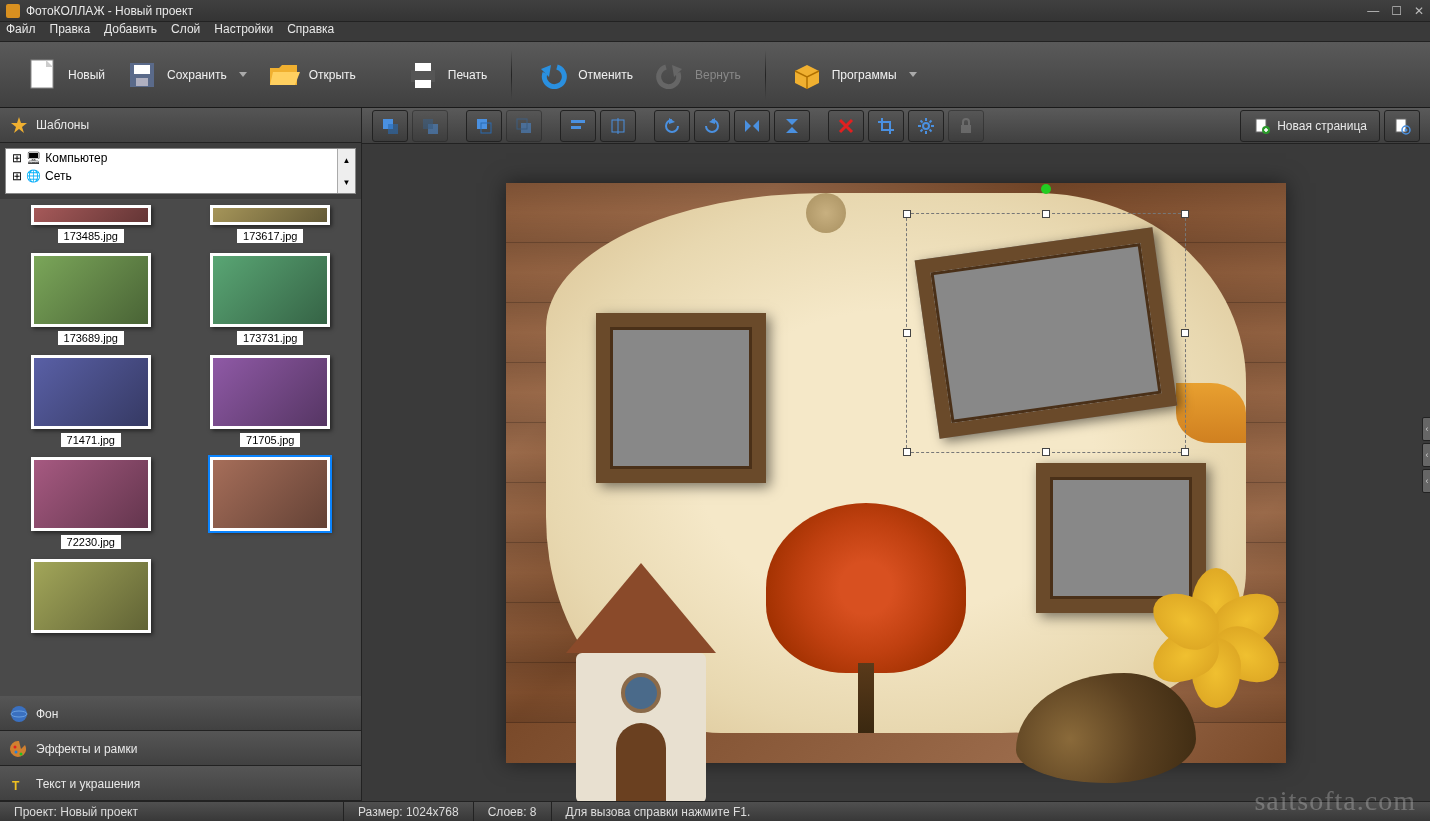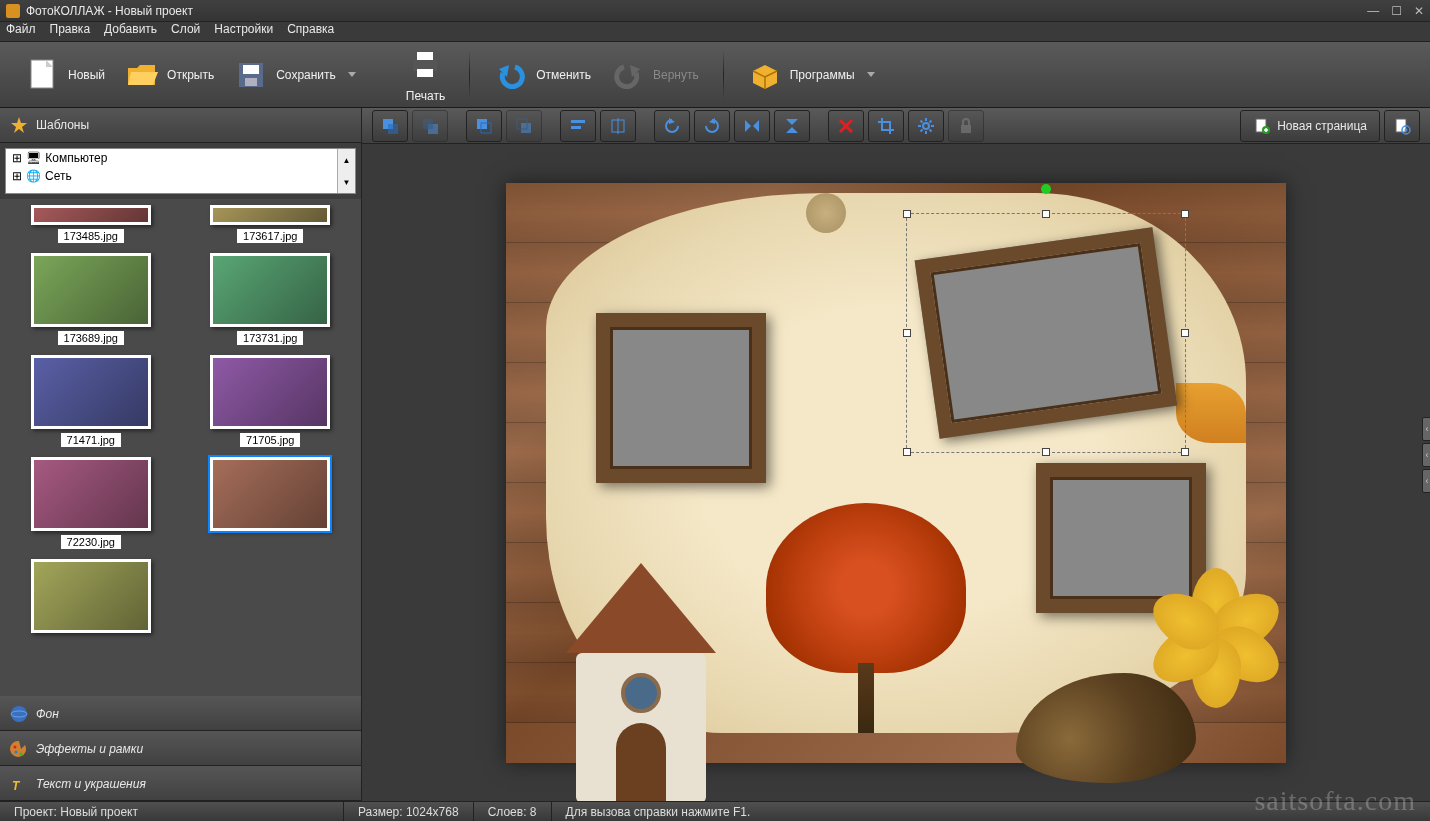--- a/index.html
+++ b/index.html
@@ -39,21 +39,21 @@
 
 
 .thumbs { flex:1; overflow:auto; background:#4a4a4a; padding:6px; display:grid; grid-template-columns:1fr 1fr; gap:10px; align-content:start; }
 .thumb { display:flex; flex-direction:column; align-items:center; gap:2px; }
 .thumb .img { width:120px; height:74px; background:#777; border:3px solid #fff; box-shadow:2px 2px 4px rgba(0,0,0,.5); }
 .thumb.cut .img { height:20px; }
 .thumb .lbl { background:#fff; color:#000; font-size:11px; padding:1px 6px; margin-top:2px; }
 .thumb.sel .img { outline:2px solid #0a84ff; }
 
 
-.cat.bottom { border-top:1px solid #555;font-style:italic; }
+.cat.bottom { border-top:1px solid #555; }
 
 
 .right { flex:1; background:#404040; display:flex; flex-direction:column; position:relative; }
 
 
 .ctb { height:36px; background:linear-gradient(#5a5a5a,#404040); border-bottom:1px solid #222; display:flex; align-items:center; padding:0 10px; gap:4px; }
 .ctb-btn { width:36px; height:32px; background:linear-gradient(#565656,#3c3c3c); border:1px solid #222; border-radius:3px; display:flex; align-items:center; justify-content:center; }
 .ctb-sep { width:10px; }
 .ctb-spacer { flex:1; }
 .ctb-wide { width:auto; padding:0 12px; gap:6px; color:#e8e8e8; display:flex; align-items:center; }
@@ -138,39 +138,39 @@
     <span class="ico">
         <svg width="30" height="34">
           <rect x="3" y="2" width="22" height="28" fill="#fff" stroke="#888"></rect>
           <polygon points="18,2 25,9 18,9" fill="#ccc"></polygon>
         </svg>
       </span>
     <span>Новый</span>
   </div>
   <div class="tb-btn">
     <span class="ico">
-        <svg width="34" height="30">
-          <path d="M3 8 L12 8 L15 5 L30 5 L30 25 L3 25 Z" fill="#f0b030"></path>
-          <path d="M6 12 L33 12 L28 25 L3 25 Z" fill="#ffd060"></path>
-        </svg>
-      </span>
-    <span>Открыть</span>
-  </div>
-  <div class="tb-btn">
-    <span class="ico">
         <svg width="30" height="30">
           <rect x="3" y="3" width="24" height="24" fill="#5a6a8a"></rect>
           <rect x="7" y="5" width="16" height="9" fill="#fff"></rect>
           <rect x="9" y="18" width="12" height="8" fill="#b0b0c0"></rect>
         </svg>
       </span>
     <span>Сохранить</span>
     <span class="tb-arrow"></span>
   </div>
-  <div class="tb-btn" style="margin-left:30px;flex-direction:column;">
+  <div class="tb-btn">
+    <span class="ico">
+        <svg width="34" height="30">
+          <path d="M3 8 L12 8 L15 5 L30 5 L30 25 L3 25 Z" fill="#f0b030"></path>
+          <path d="M6 12 L33 12 L28 25 L3 25 Z" fill="#ffd060"></path>
+        </svg>
+      </span>
+    <span>Открыть</span>
+  </div>
+  <div class="tb-btn" style="margin-left:30px;">
     <span class="ico">
         <svg width="32" height="30">
           <rect x="4" y="10" width="24" height="12" fill="#555"></rect>
           <rect x="8" y="3" width="16" height="8" fill="#fff"></rect>
           <rect x="8" y="20" width="16" height="8" fill="#fff"></rect>
         </svg>
       </span>
     <span>Печать</span>
   </div>
   <div class="tb-sep"></div>

